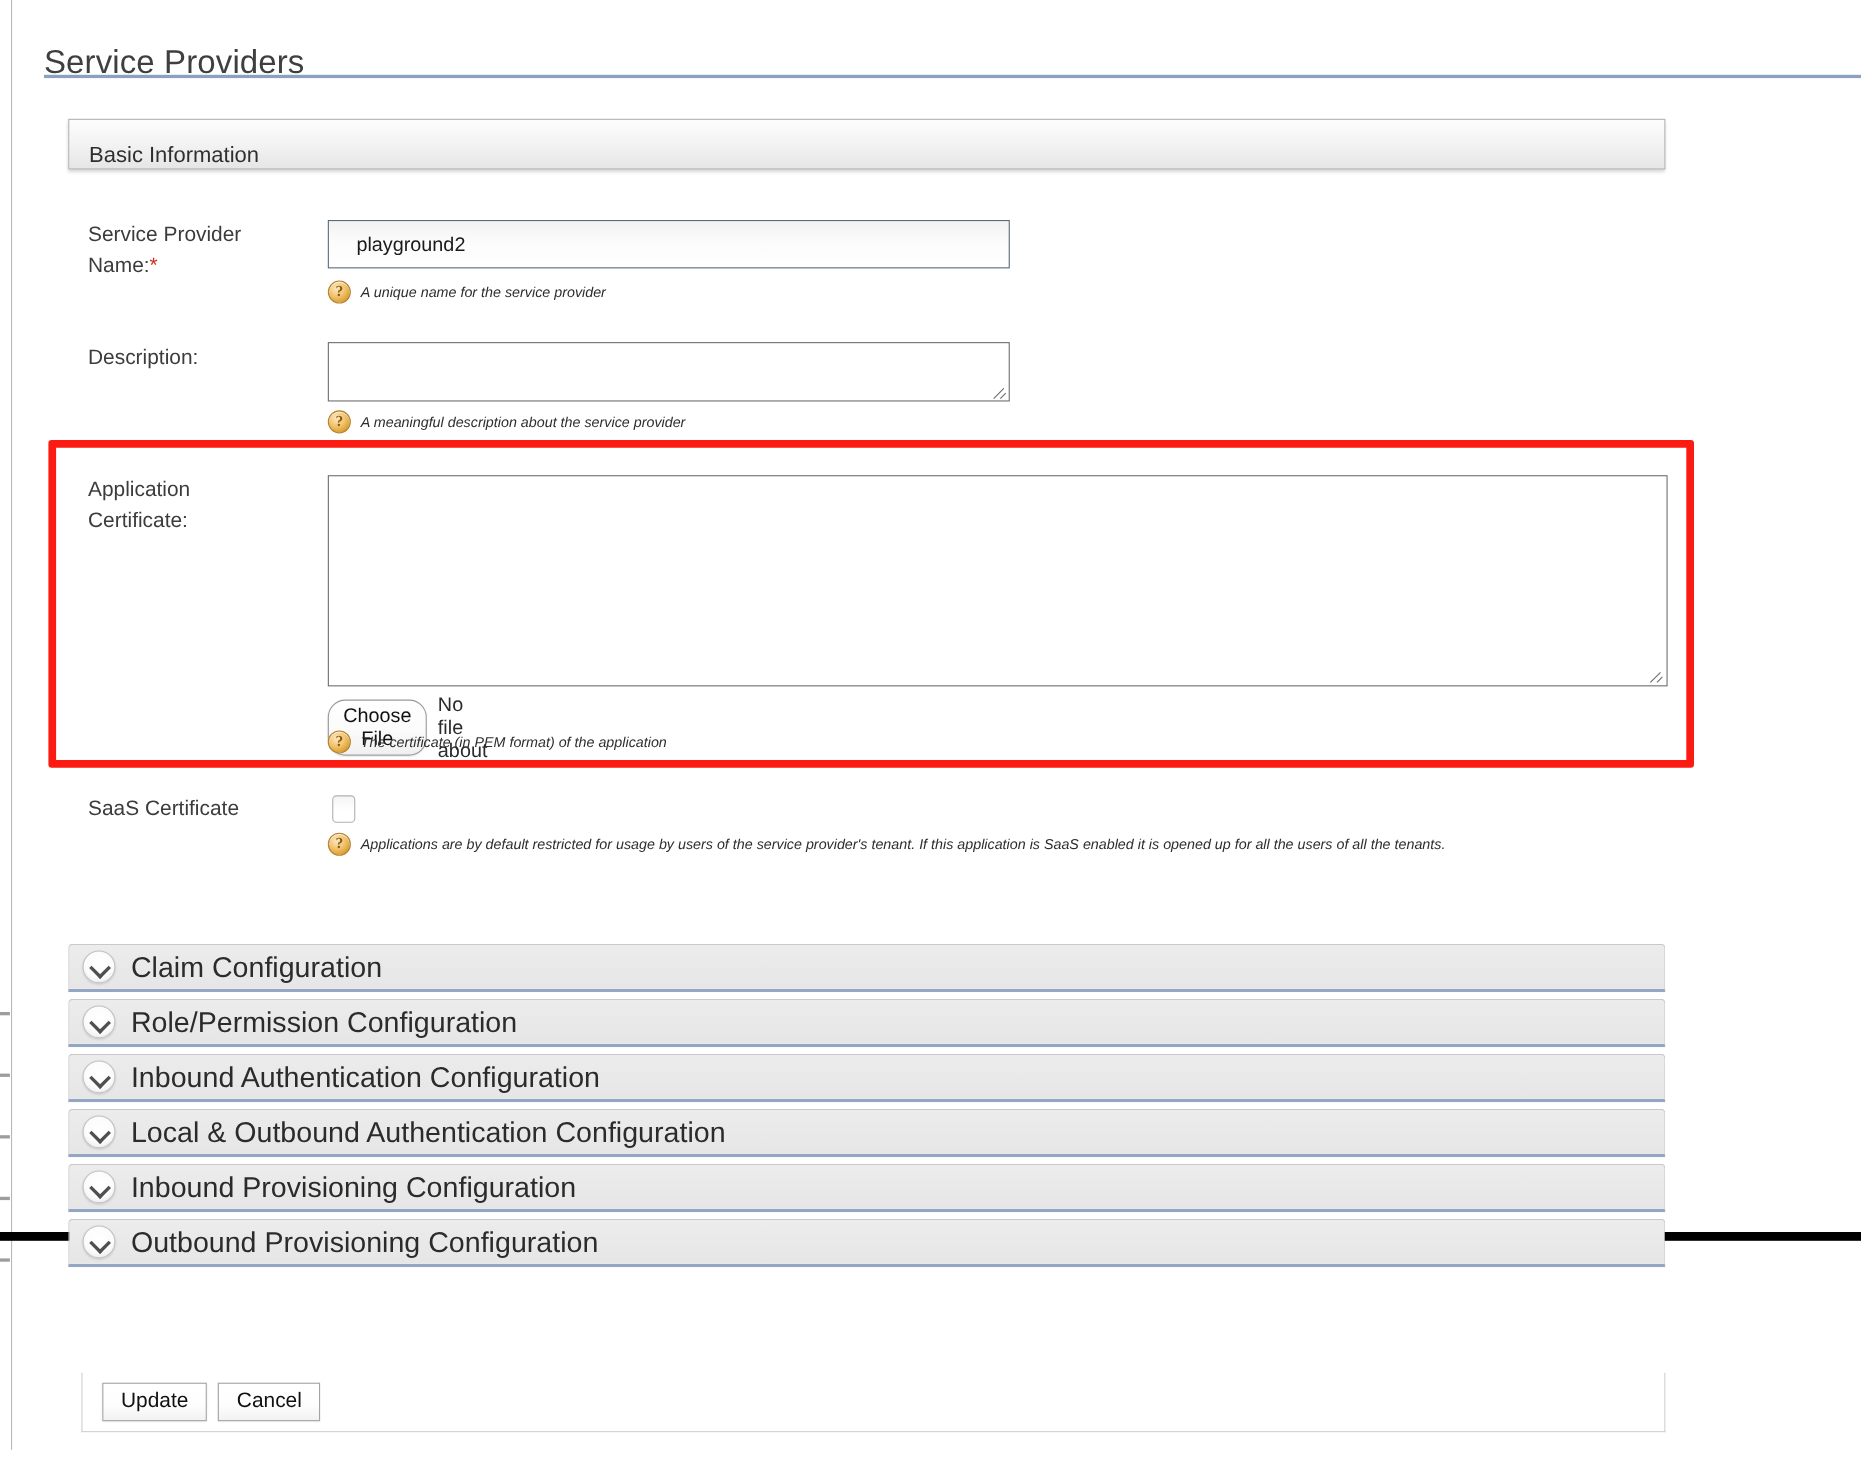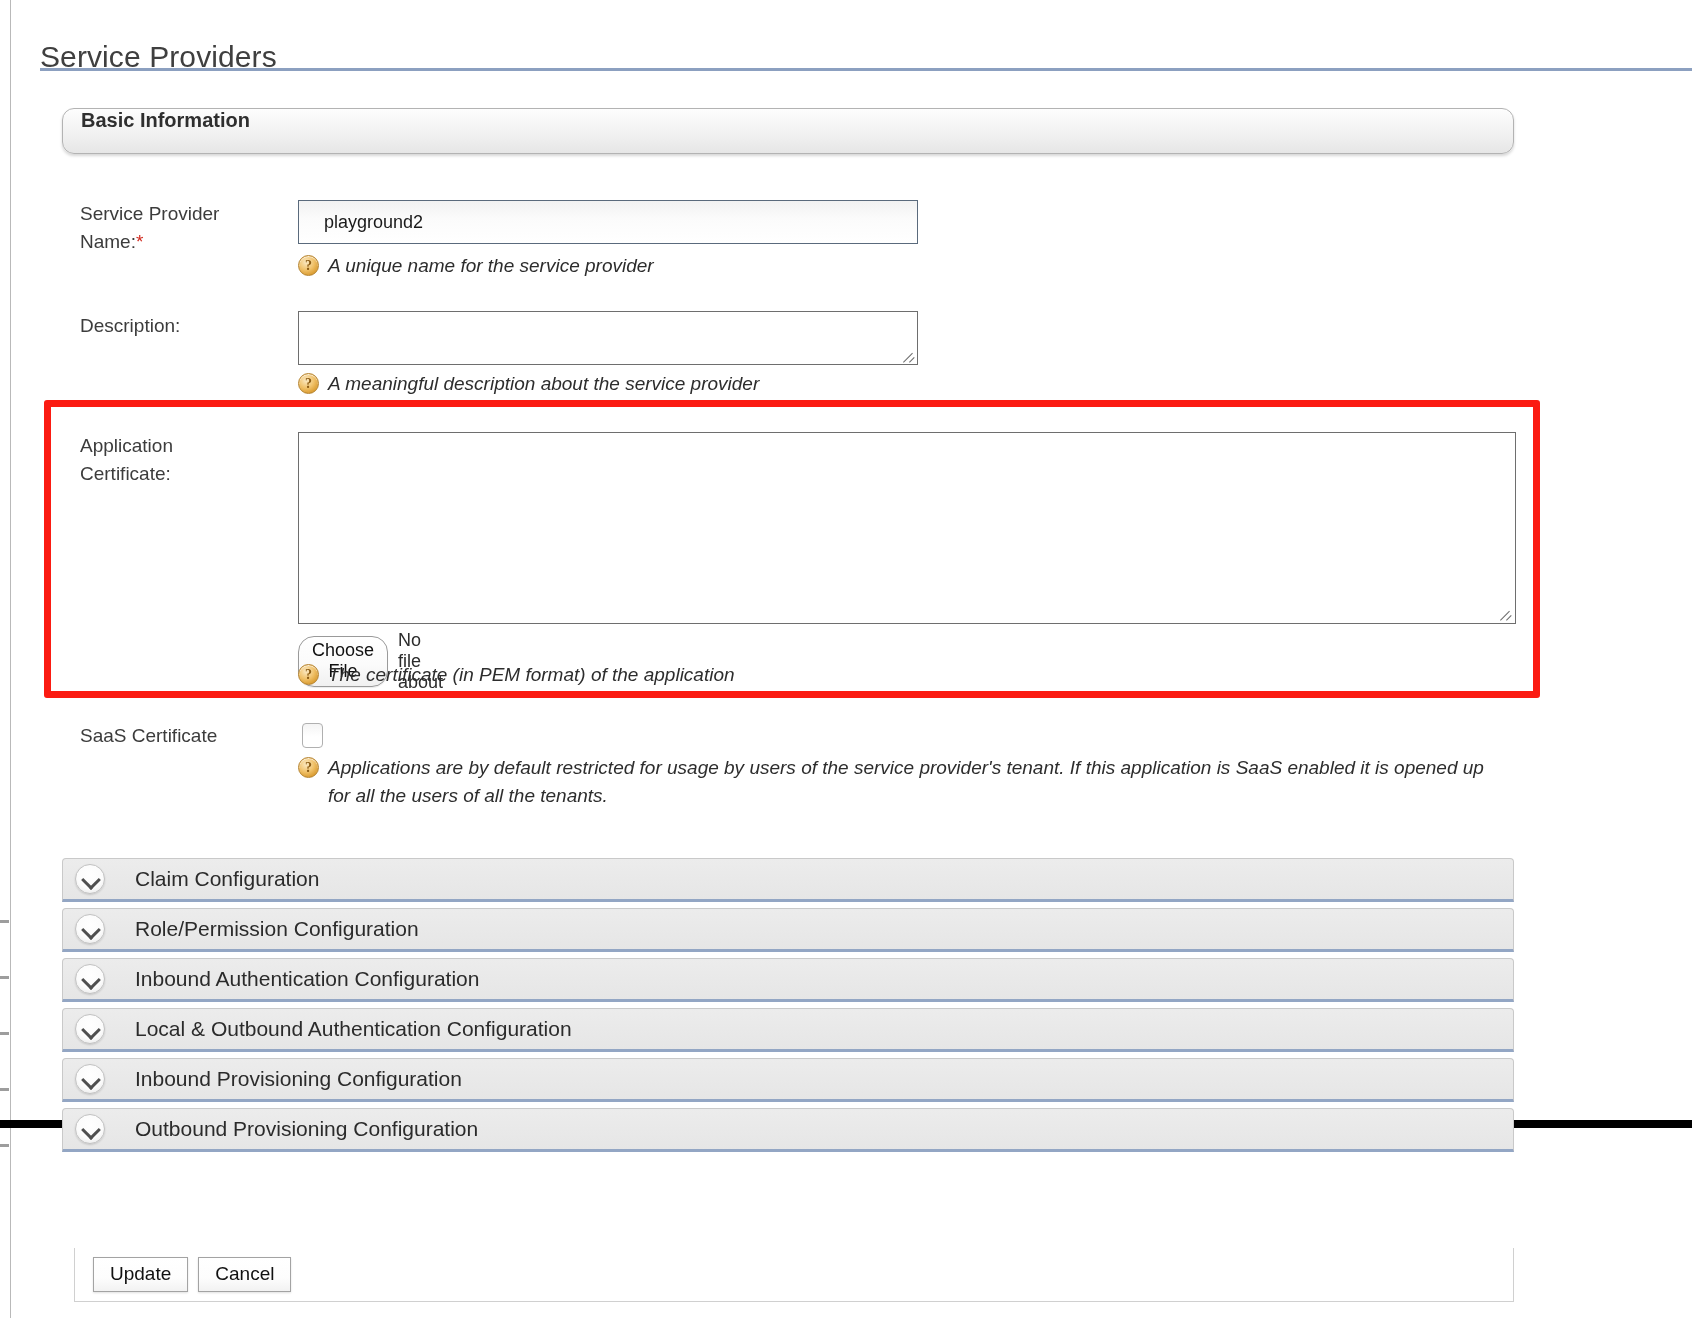--- a/index.html
+++ b/index.html
@@ -82,26 +82,25 @@
 
   
   .panel-heading {
     position: absolute;
     left: 62px;
     top: 108px;
     width: 1452px;
     height: 46px;
     box-sizing: border-box;
     border: 1px solid #b3b3b3;
-    border-radius: 12px;
+    border-radius: 0;
     background: linear-gradient(to bottom, #fdfdfd 0%, #f3f3f3 48%, #e6e6e6 100%);
     box-shadow: 0 2px 3px rgba(0,0,0,0.16);
     display: flex;
-    align-items: flex-start;
-    font-weight: bold;
+    align-items: flex-end;
   }
   .panel-heading .ph-label {
     padding-left: 18px;
     font-size: 20px;
     color: #2f2f2f;
   }
 
   
   #form-body {
     position: absolute;
@@ -194,21 +193,21 @@
     color: #8a5a12;
     font-size: 14px;
     font-weight: bold;
     line-height: 19px;
     text-align: center;
     font-family: "Liberation Serif", serif;
     box-sizing: border-box;
   }
   .hint-text {
     font-style: italic;
-    font-size: 19px;
+    font-size: 13px;
     color: #2d2d2d;
     line-height: 28px;
   }
 
   
   .file-widget {
     position: absolute;
     display: flex;
     align-items: center;
     gap: 10px;
@@ -292,22 +291,22 @@
     position: absolute;
     left: 8px;
     top: 8px;
     width: 11px;
     height: 11px;
     border-right: 3px solid #4f4f4f;
     border-bottom: 3px solid #4f4f4f;
     transform: rotate(45deg);
   }
   .acc-label {
-    margin-left: 30px;
-    font-size: 21px;
+    margin-left: 14px;
+    font-size: 26px;
     color: #2b2b2b;
   }
 
   
   #button-bar {
     position: absolute;
     left: 74px;
     top: 1248px;
     width: 1440px;
     height: 54px;

